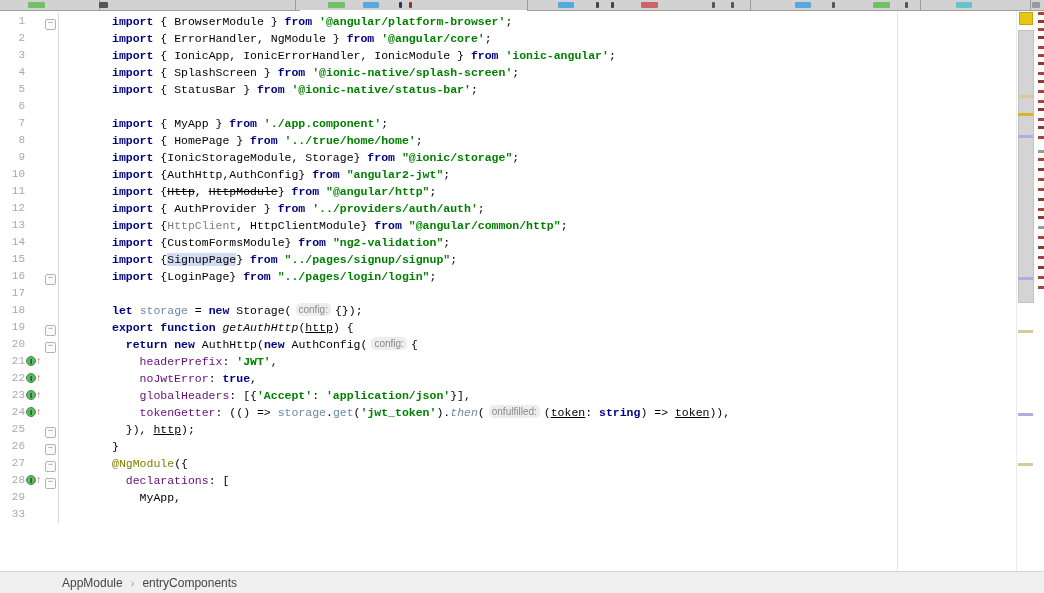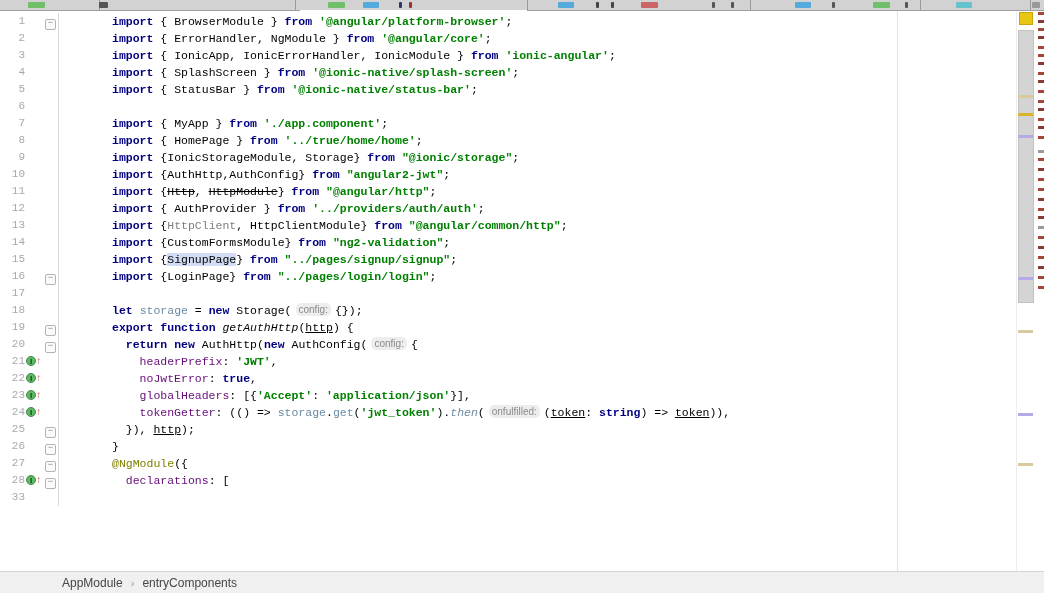--- a/index.html
+++ b/index.html
@@ -124,20 +124,21 @@
       <div class="row"><div class="g-num">19</div><div class="g-icon"></div><div class="g-fold"><span class="fold-box">−</span></div><div class="codeln"><span class="tk-kw">export</span><span class="tk-p"> </span><span class="tk-kw">function</span><span class="tk-p"> </span><span class="tk-fni">getAuthHttp</span><span class="tk-p">(</span><span class="tk-und">http</span><span class="tk-p">) {</span></div></div>
       <div class="row"><div class="g-num">20</div><div class="g-icon"></div><div class="g-fold"><span class="fold-box">−</span></div><div class="codeln"><span class="tk-p">  </span><span class="tk-kw">return</span><span class="tk-p"> </span><span class="tk-kw">new</span><span class="tk-p"> AuthHttp(</span><span class="tk-kw">new</span><span class="tk-p"> AuthConfig(</span><span class="tk-hint">config:</span><span class="tk-p">{</span></div></div>
       <div class="row"><div class="g-num">21</div><div class="g-icon"><span class="impl-wrap"><span class="impl-circle">I</span><span class="impl-arrow">↑</span></span></div><div class="g-fold"></div><div class="codeln"><span class="tk-p">    </span><span class="tk-prop">headerPrefix</span><span class="tk-p">: </span><span class="tk-str">'JWT'</span><span class="tk-p">,</span></div></div>
       <div class="row"><div class="g-num">22</div><div class="g-icon"><span class="impl-wrap"><span class="impl-circle">I</span><span class="impl-arrow">↑</span></span></div><div class="g-fold"></div><div class="codeln"><span class="tk-p">    </span><span class="tk-prop">noJwtError</span><span class="tk-p">: </span><span class="tk-kw">true</span><span class="tk-p">,</span></div></div>
       <div class="row"><div class="g-num">23</div><div class="g-icon"><span class="impl-wrap"><span class="impl-circle">I</span><span class="impl-arrow">↑</span></span></div><div class="g-fold"></div><div class="codeln"><span class="tk-p">    </span><span class="tk-prop">globalHeaders</span><span class="tk-p">: [{</span><span class="tk-str">'Accept'</span><span class="tk-p">: </span><span class="tk-str">'application/json'</span><span class="tk-p">}],</span></div></div>
       <div class="row"><div class="g-num">24</div><div class="g-icon"><span class="impl-wrap"><span class="impl-circle">I</span><span class="impl-arrow">↑</span></span></div><div class="g-fold"></div><div class="codeln"><span class="tk-p">    </span><span class="tk-prop">tokenGetter</span><span class="tk-p">: (() =&gt; </span><span class="tk-var">storage</span><span class="tk-p">.</span><span class="tk-var">get</span><span class="tk-p">(</span><span class="tk-str">'jwt_token'</span><span class="tk-p">).</span><span class="tk-vari">then</span><span class="tk-p">(</span><span class="tk-hint">onfulfilled:</span><span class="tk-p">(</span><span class="tk-und">token</span><span class="tk-p">: </span><span class="tk-kw">string</span><span class="tk-p">) =&gt; </span><span class="tk-und">token</span><span class="tk-p">)),</span></div></div>
       <div class="row"><div class="g-num">25</div><div class="g-icon"></div><div class="g-fold"><span class="fold-box">−</span></div><div class="codeln"><span class="tk-p">  }), </span><span class="tk-und">http</span><span class="tk-p">);</span></div></div>
       <div class="row"><div class="g-num">26</div><div class="g-icon"></div><div class="g-fold"><span class="fold-box">−</span></div><div class="codeln"><span class="tk-p">}</span></div></div>
       <div class="row"><div class="g-num">27</div><div class="g-icon"></div><div class="g-fold"><span class="fold-box">−</span></div><div class="codeln"><span class="tk-ann">@NgModule</span><span class="tk-p">({</span></div></div>
       <div class="row"><div class="g-num">28</div><div class="g-icon"><span class="impl-wrap"><span class="impl-circle">I</span><span class="impl-arrow">↑</span></span></div><div class="g-fold"><span class="fold-box">−</span></div><div class="codeln"><span class="tk-p">  </span><span class="tk-prop">declarations</span><span class="tk-p">: [</span></div></div>
+      <div class="row"><div class="g-num">29</div><div class="g-icon"></div><div class="g-fold"></div><div class="codeln"><span class="tk-p">    MyApp,</span></div></div>
       <div class="row"><div class="g-num">33</div><div class="g-icon"></div><div class="g-fold"></div><div class="codeln"></div></div>
     </div>
 </div>
 
 <div class="stripe">
     <div class="stripe-indicator"></div>
     <div class="stripe-thumb" style="top: 19px; height: 273px;"></div>
     <div class="stripe-mark" style="top: 84px; background: rgb(216, 201, 160);"></div>
     <div class="stripe-mark" style="top: 102px; background: rgb(214, 182, 44);"></div>
     <div class="stripe-mark" style="top: 124px; background: rgb(180, 171, 228);"></div>

